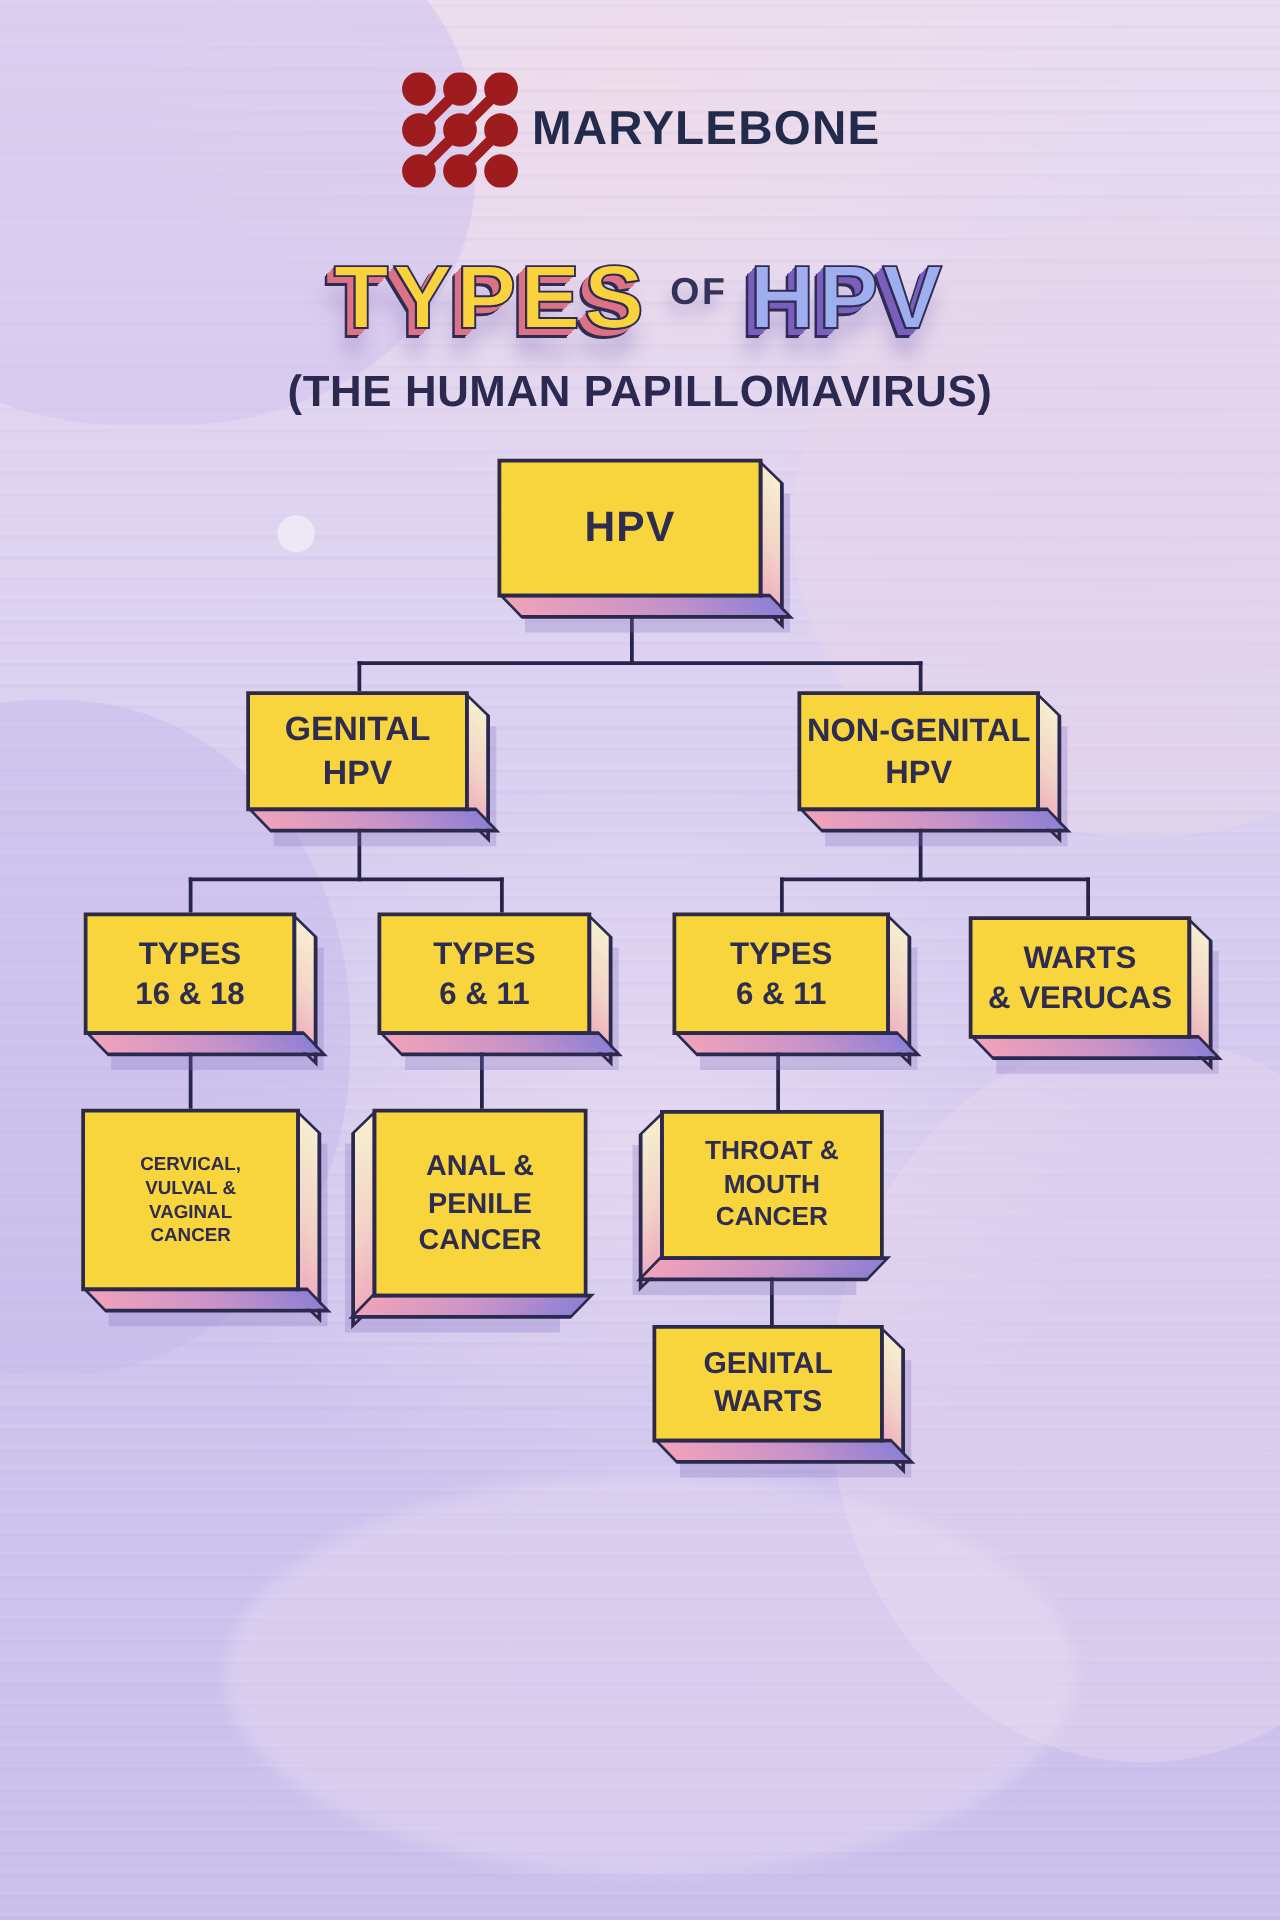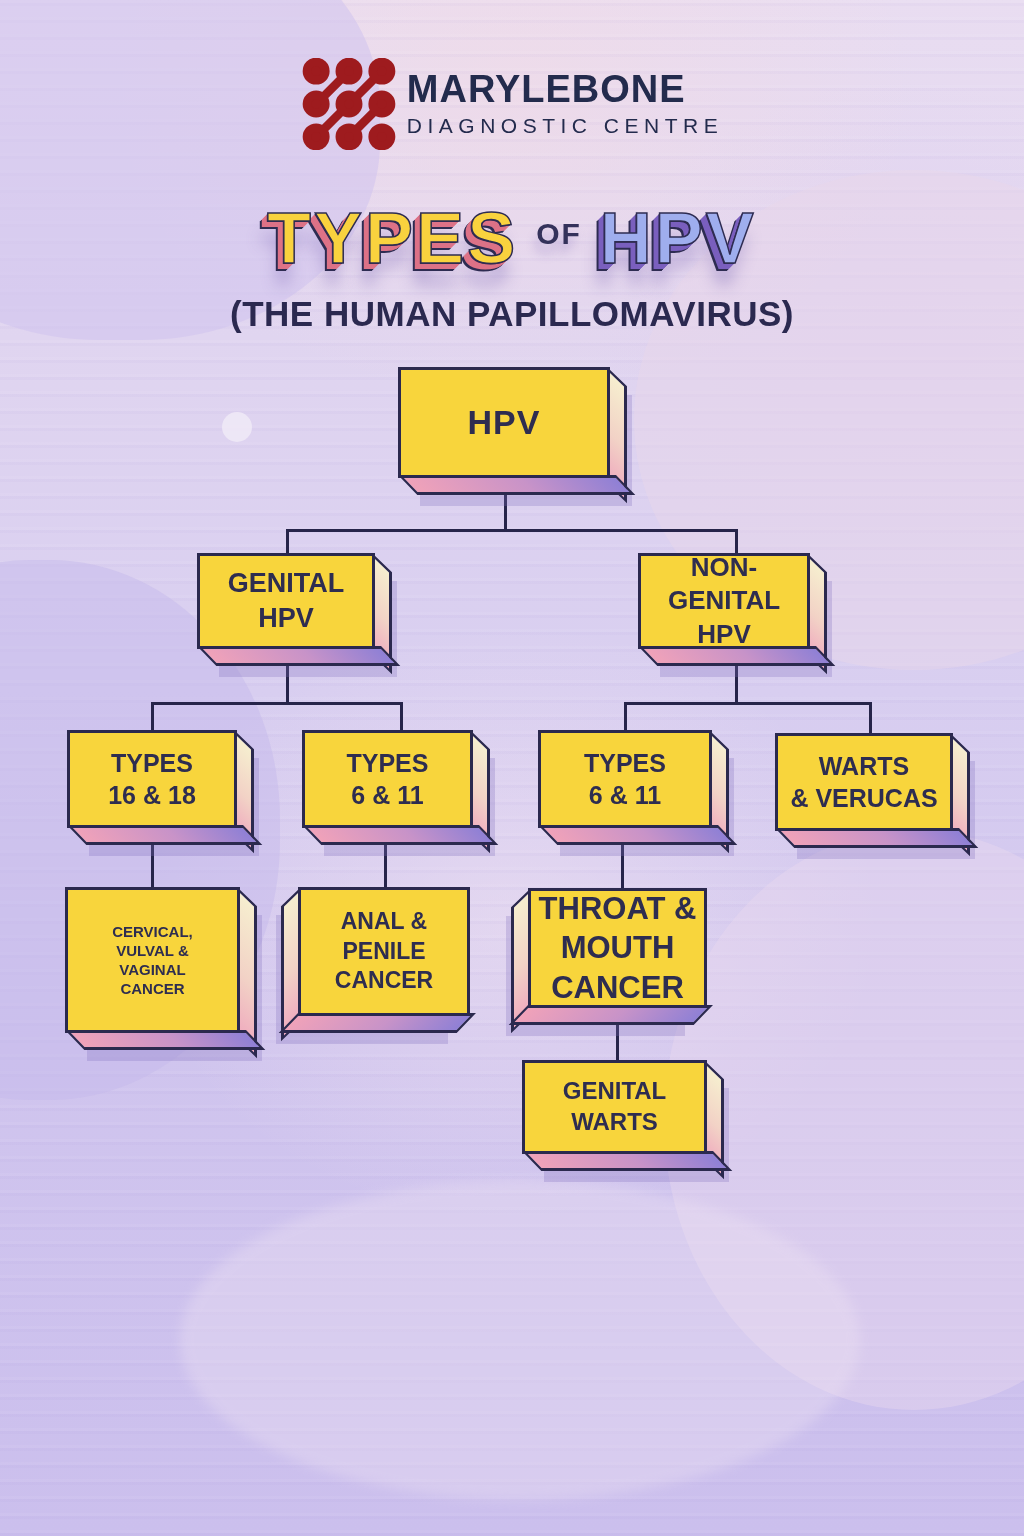--- a/index.html
+++ b/index.html
@@ -86,28 +86,28 @@
     background:linear-gradient(90deg,#F0A2B9 0%, #C893C8 55%, #8F80D5 100%);
     border:3px solid #2B294E; transform:skewX(44deg); transform-origin:0 0;
   }
   .ext-left{ box-shadow:-22px 28px 0 rgba(128,112,190,.28); }
   .ext-left::before{ left:auto; right:100%; transform:skewY(-44deg); transform-origin:100% 0;
     background:linear-gradient(180deg,#F6EECF 0%, #F2D2C6 55%, #EFA9BE 100%); }
   .ext-left::after{ transform:skewX(-44deg); transform-origin:100% 0; }
 
   .n-hpv       { left:398px; top:367px; width:212px; height:111px; font-size:34px; letter-spacing:1px; }
   .n-genital   { left:197px; top:553px; width:178px; height:96px;  font-size:27px; }
-  .n-nongenital{ left:638px; top:553px; width:172px; height:96px;  font-size:26px; }
+  .n-nongenital{ left:638px; top:553px; width:194px; height:96px;  font-size:26px; }
   .n-t1618     { left:67px;  top:730px; width:170px; height:98px;  font-size:25px; }
   .n-t611l     { left:302px; top:730px; width:171px; height:98px;  font-size:25px; }
   .n-t611r     { left:538px; top:730px; width:174px; height:98px;  font-size:25px; }
   .n-warts     { left:775px; top:733px; width:178px; height:98px;  font-size:25px; }
   .n-cervical  { left:65px;  top:887px; width:175px; height:146px; font-size:15px; }
-  .n-anal      { left:298px; top:887px; width:172px; height:129px; font-size:23px; }
-  .n-throat    { left:528px; top:888px; width:179px; height:120px; font-size:31px; }
+  .n-anal      { left:298px; top:887px; width:172px; height:151px; font-size:23px; }
+  .n-throat    { left:528px; top:888px; width:179px; height:120px; font-size:21px; }
   .n-gwarts    { left:522px; top:1060px; width:185px; height:94px; font-size:24px; }
 </style>
 </head>
 <body>
 
 <div class="scanlines"></div>
 <div class="blob blob1"></div>
 <div class="blob blob2"></div>
 <div class="blob blob3"></div>
 <div class="blob blob4"></div>
@@ -128,21 +128,20 @@
         <circle cx="20" cy="70" r="14"></circle>
           <circle cx="70" cy="70" r="14"></circle>
           <circle cx="120" cy="70" r="14"></circle>
         <circle cx="20" cy="120" r="14"></circle>
           <circle cx="70" cy="120" r="14"></circle>
           <circle cx="120" cy="120" r="14"></circle>
       </g>
     </svg>
     <div class="logo-text">
       <div class="brand">MARYLEBONE</div>
-      <div class="tagline">DIAGNOSTIC CENTRE</div>
     </div>
   </div>
 </div>
 
 <div class="title-row">
   <span class="w-big w-types">TYPES</span>
   <span class="w-of">OF</span>
   <span class="w-big w-hpv">HPV</span>
 </div>
 <div class="subtitle">(THE HUMAN PAPILLOMAVIRUS)</div>

